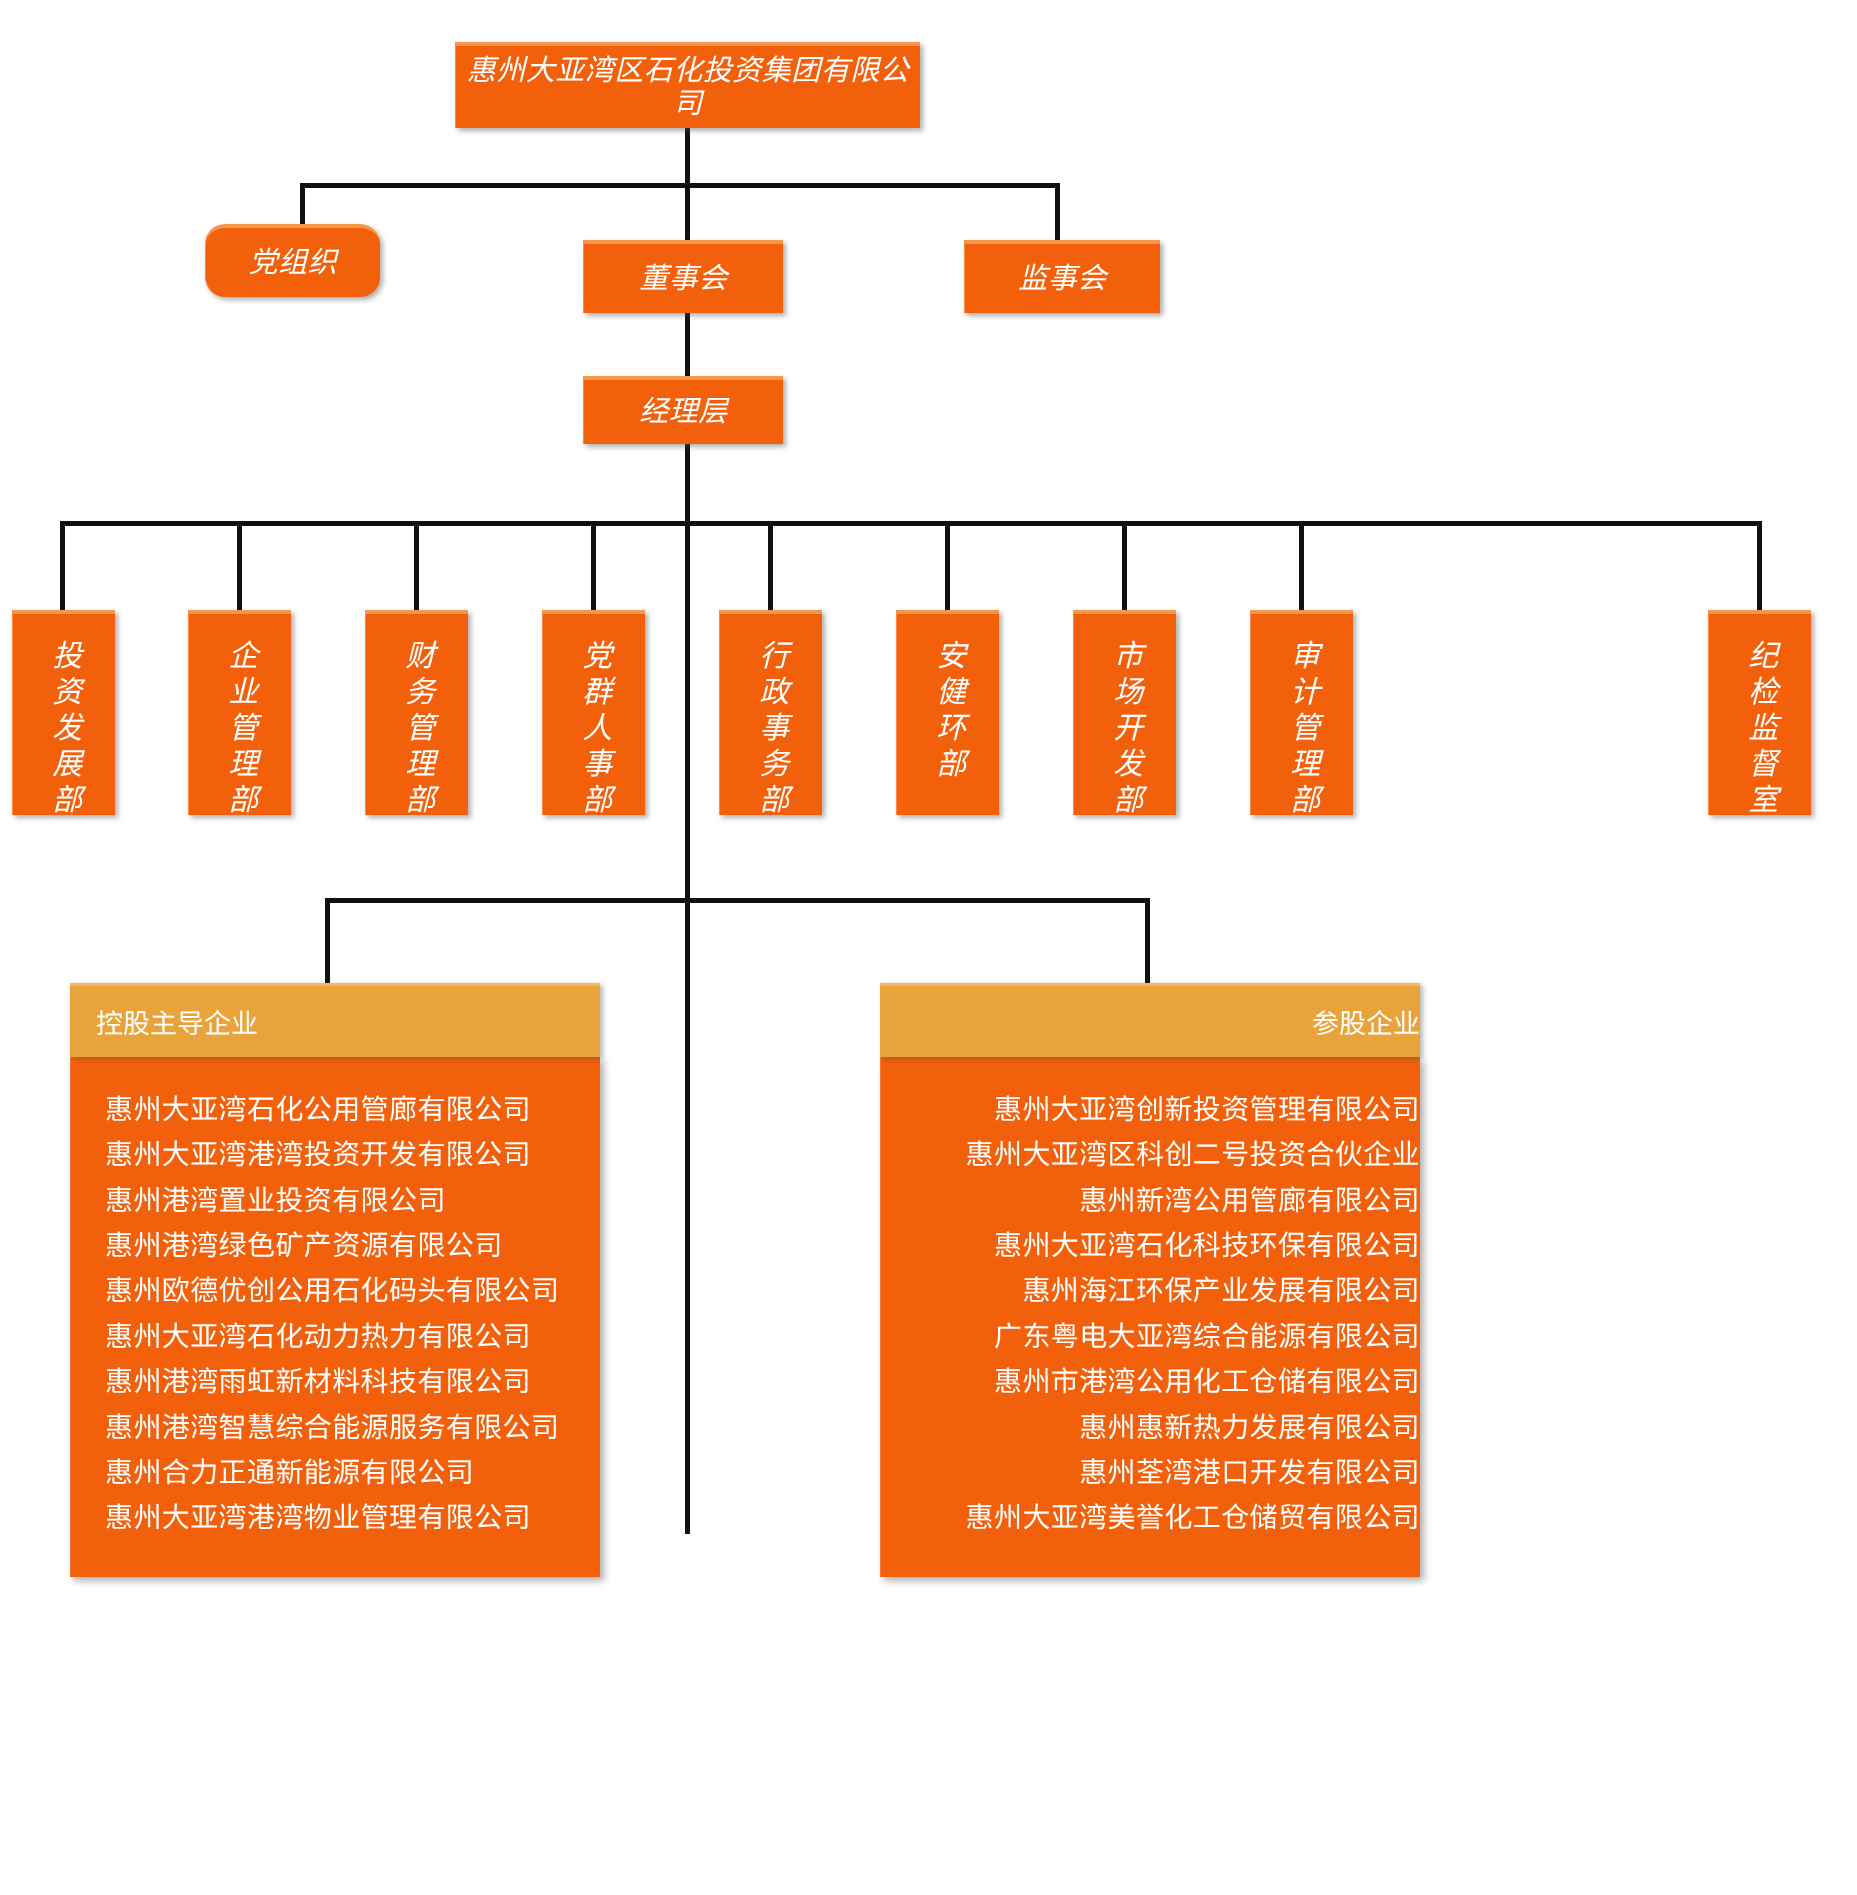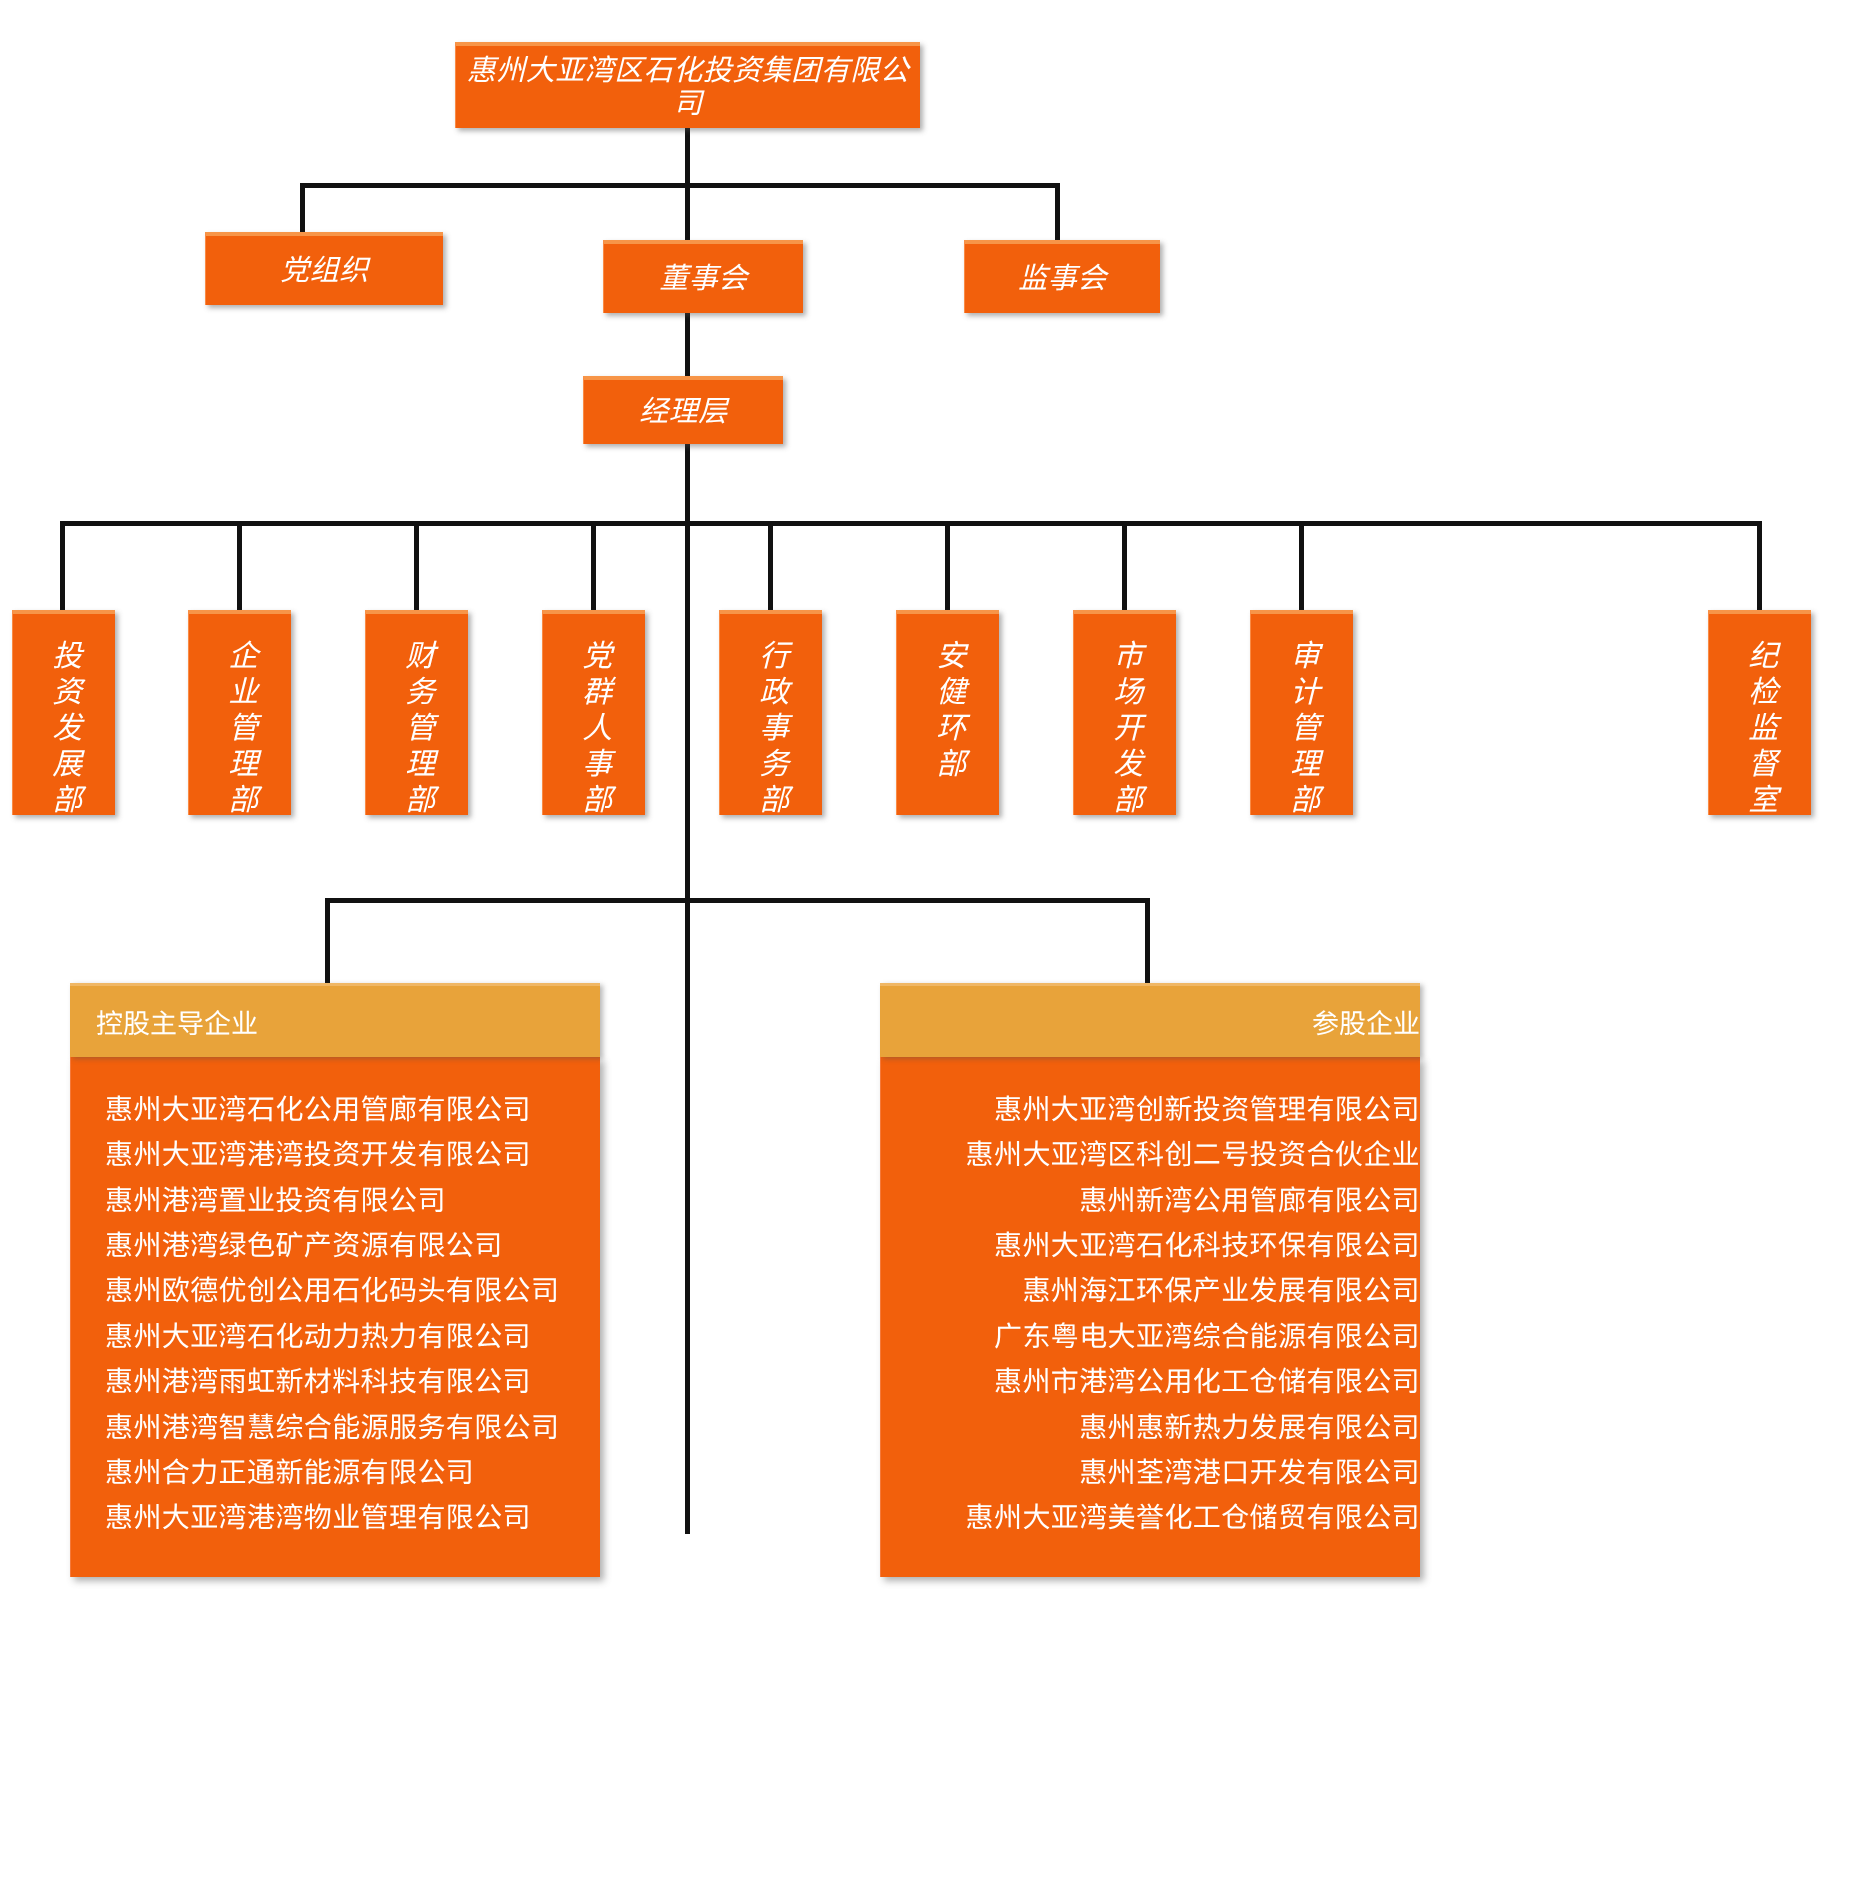--- a/index.html
+++ b/index.html
@@ -130,25 +130,25 @@
   <div class="line v" style="left:1757px; top:521px; height:222px;"></div>
 
   <div class="line h" style="left:325px; top:898px; width:825px;"></div>
   <div class="line v" style="left:325px; top:898px; height:100px;"></div>
   <div class="line v" style="left:1145px; top:898px; height:100px;"></div>
 
   <div class="node root" style="left:455px; top:42px; width:465px; height:86px;">
     <span class="label">惠州大亚湾区石化投资集团有限公司</span>
   </div>
 
-  <div class="node level2" style="left:205px; top:232px; width:238px; height:73px;">
+  <div class="node level2" style="left:205px; top:224px; width:175px; height:73px;border-radius:20px;">
     <span class="label">党组织</span>
   </div>
 
-  <div class="node level2" style="left:583px; top:240px; width:200px; height:73px;margin-left:20px;">
+  <div class="node level2" style="left:583px; top:240px; width:200px; height:73px;">
     <span class="label">董事会</span>
   </div>
 
   <div class="node level2" style="left:964px; top:240px; width:196px; height:73px;">
     <span class="label">监事会</span>
   </div>
 
   <div class="node level3" style="left:583px; top:376px; width:200px; height:68px;">
     <span class="label">经理层</span>
   </div>

